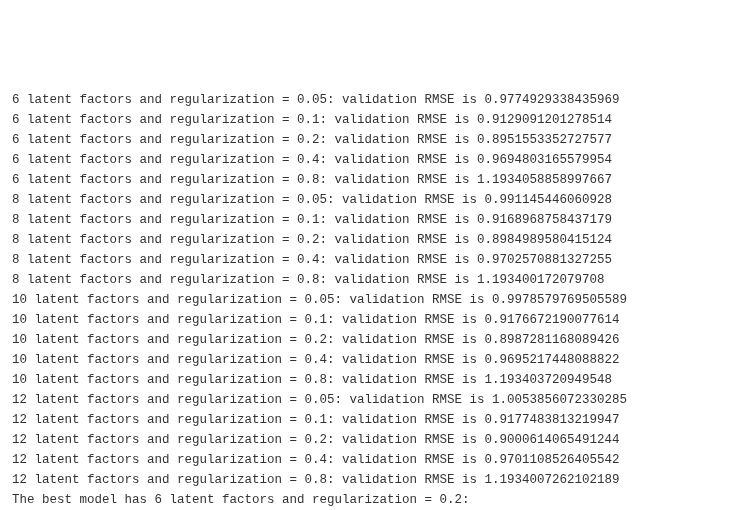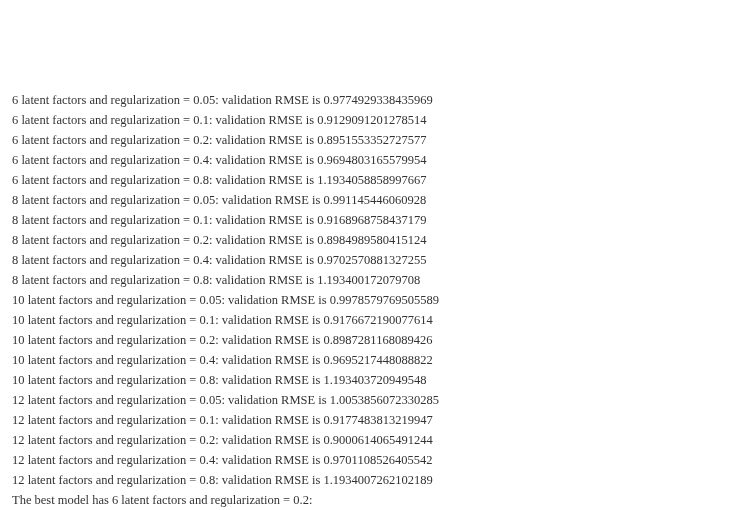--- a/index.html
+++ b/index.html
@@ -14,21 +14,20 @@
     padding: 10px 12px;
     font-family: Consolas, "Courier New", monospace;
     font-size: 12.5px;
     line-height: 20px;
     color: #333333;
     white-space: pre;
     overflow: hidden;
   }
   .line {
     display: block;
-    font-family: Liberation Serif, serif;
   }
 </style>
 </head>
 <body>
 
 
 
 <div id="output"><span class="line">6 latent factors and regularization = 0.05: validation RMSE is 0.9774929338435969</span><span class="line">6 latent factors and regularization = 0.1: validation RMSE is 0.9129091201278514</span><span class="line">6 latent factors and regularization = 0.2: validation RMSE is 0.8951553352727577</span><span class="line">6 latent factors and regularization = 0.4: validation RMSE is 0.9694803165579954</span><span class="line">6 latent factors and regularization = 0.8: validation RMSE is 1.1934058858997667</span><span class="line">8 latent factors and regularization = 0.05: validation RMSE is 0.991145446060928</span><span class="line">8 latent factors and regularization = 0.1: validation RMSE is 0.9168968758437179</span><span class="line">8 latent factors and regularization = 0.2: validation RMSE is 0.8984989580415124</span><span class="line">8 latent factors and regularization = 0.4: validation RMSE is 0.9702570881327255</span><span class="line">8 latent factors and regularization = 0.8: validation RMSE is 1.193400172079708</span><span class="line">10 latent factors and regularization = 0.05: validation RMSE is 0.9978579769505589</span><span class="line">10 latent factors and regularization = 0.1: validation RMSE is 0.9176672190077614</span><span class="line">10 latent factors and regularization = 0.2: validation RMSE is 0.8987281168089426</span><span class="line">10 latent factors and regularization = 0.4: validation RMSE is 0.9695217448088822</span><span class="line">10 latent factors and regularization = 0.8: validation RMSE is 1.193403720949548</span><span class="line">12 latent factors and regularization = 0.05: validation RMSE is 1.0053856072330285</span><span class="line">12 latent factors and regularization = 0.1: validation RMSE is 0.9177483813219947</span><span class="line">12 latent factors and regularization = 0.2: validation RMSE is 0.9000614065491244</span><span class="line">12 latent factors and regularization = 0.4: validation RMSE is 0.9701108526405542</span><span class="line">12 latent factors and regularization = 0.8: validation RMSE is 1.1934007262102189</span><span class="line"></span><span class="line">The best model has 6 latent factors and regularization = 0.2:</span></div>
 
 

